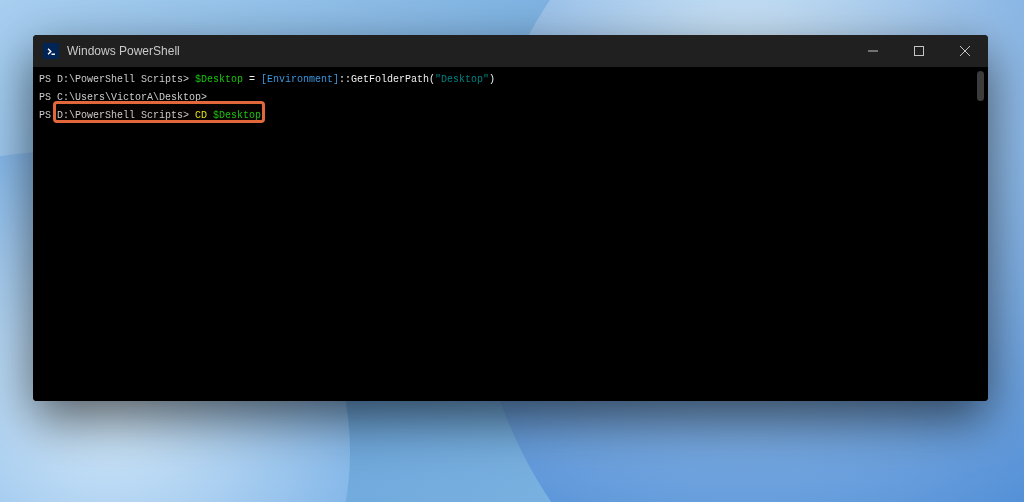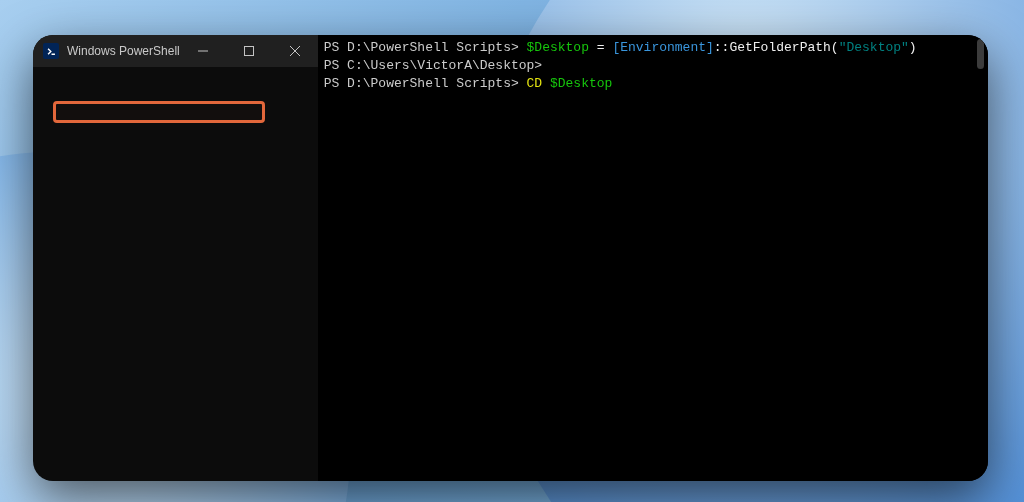--- a/index.html
+++ b/index.html
@@ -9,42 +9,42 @@
       position:relative; overflow:hidden;
       font-family:'Segoe UI', sans-serif;
     }
     
     .bg-shape { position:absolute; border-radius:50%; }
     .s1 { width:900px; height:900px; right:-350px; top:-200px;
           background:radial-gradient(circle at 30% 30%,#cfe6f7 0%,#4f8dd6 60%,rgba(79,141,214,0) 72%); }
     .s2 { width:600px; height:600px; left:-250px; bottom:-250px;
           background:radial-gradient(circle at 60% 40%,#d8ecfa 0%,#7fb4e8 55%,rgba(127,180,232,0) 70%); }
     .window {
-      position:absolute; left:33px; top:35px; width:955px; height:446px;
-      background:#0c0c0c; border-radius:20px; overflow:hidden;
+      position:absolute; left:33px; top:35px; width:955px; height:366px;
+      background:#0c0c0c; border-radius:4px; overflow:hidden;
       box-shadow:0 18px 50px rgba(0,0,0,0.6);
-      display:flex; flex-direction:row;
+      display:flex; flex-direction:column;
     }
     .titlebar {
       height:32px; background:#202020; display:flex; align-items:center;
       padding-left:10px; color:#c9c9c9; font-size:12px;
     }
     .titlebar .icon {
       width:16px; height:16px; margin-right:8px;
       background:#012456; display:flex; align-items:center; justify-content:center;
       border-radius:2px;
     }
     .titlebar .icon svg { width:11px; height:11px; }
     .win-controls { margin-left:auto; display:flex; }
     .win-btn { width:46px; height:32px; display:flex; align-items:center; justify-content:center;
                color:#c4c4c4; }
     .win-btn svg { width:10px; height:10px; stroke:#c4c4c4; stroke-width:1; fill:none; }
     .terminal {
       flex:1; background:#000; padding:4px 0 0 6px;
-      font-family:Consolas,'Courier New',monospace; font-size:13px; line-height:18px;
+      font-family:Consolas,'Courier New',monospace; font-size:10px; line-height:18px;
       color:#cccccc; position:relative;
     }
     .line { white-space:pre; }
     .prompt { color:#cccccc; }
     .cmd-white { color:#efefef; }
     .cmd-yellow { color:#e5e510; }
     .cmd-green  { color:#16c60c; }
     .cmd-cyan   { color:#3a96dd; }
     .cmd-darkcyan { color:#008080; }
     .highlight-box {

